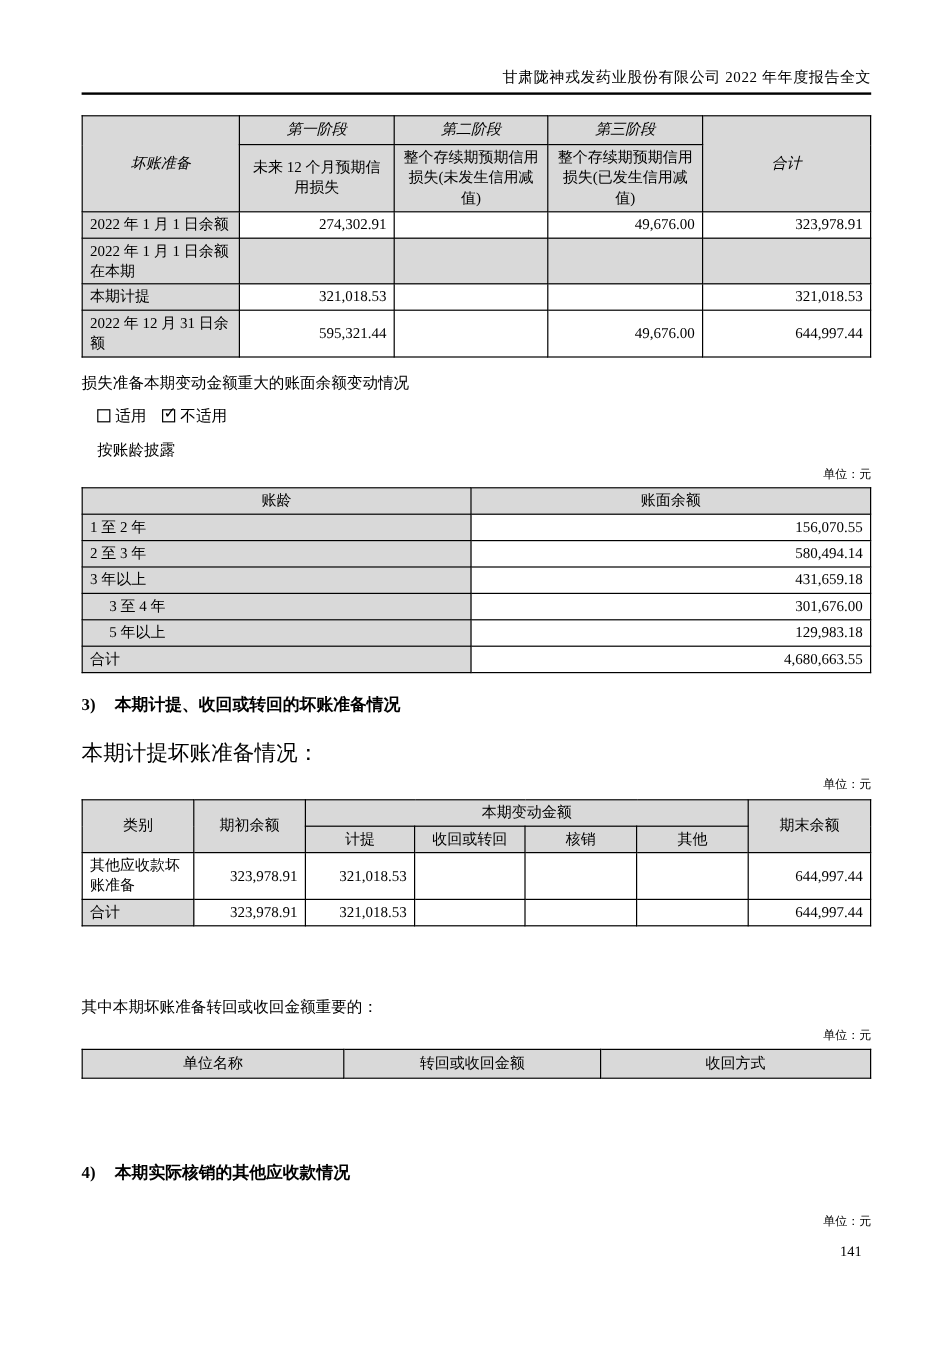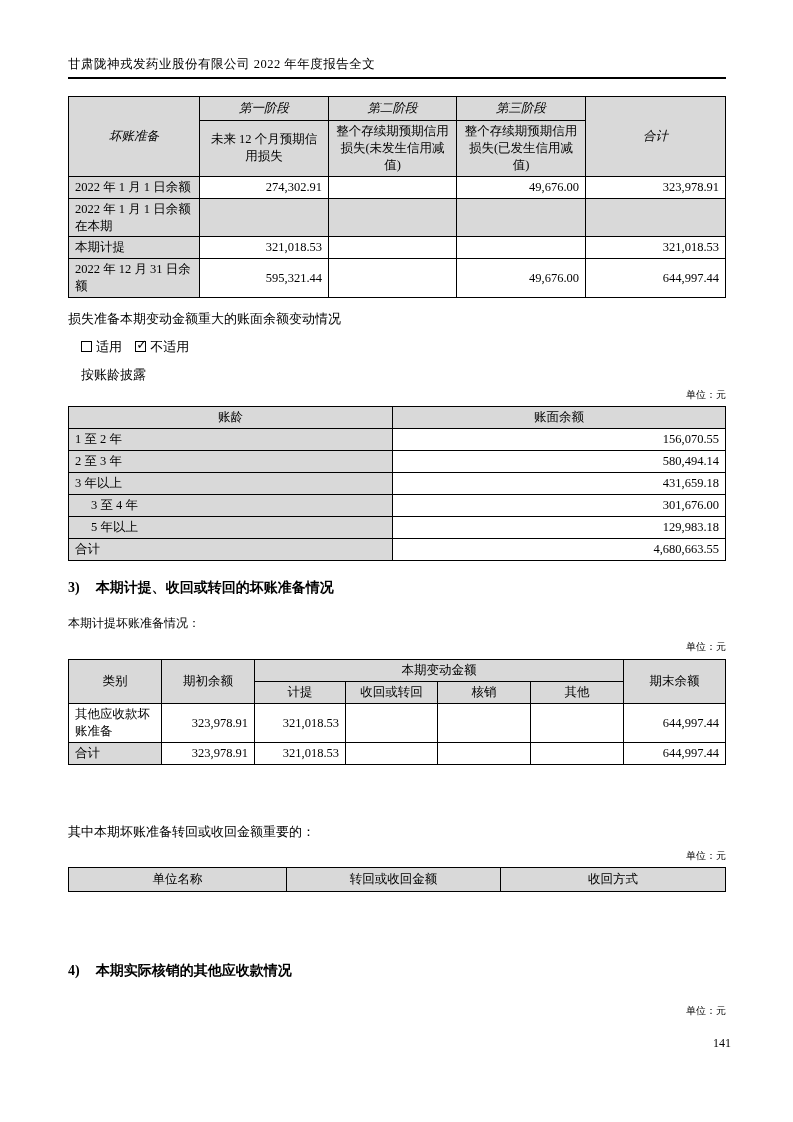--- a/index.html
+++ b/index.html
@@ -4,21 +4,21 @@
 <style>
   * { margin:0; padding:0; box-sizing:border-box; }
   html,body { background:#ffffff; }
   body { font-family:"Liberation Serif","DejaVu Serif",serif; color:#000; }
   .page {
     width:793px; height:1122px; margin:0 auto; background:#fff;
     padding:0 67px 0 68px; position:relative; overflow:hidden;
   }
   .doc-header {
     padding-top:56px; padding-bottom:4px; border-bottom:2px solid #000;
-    text-align:left; font-size:12.5px; letter-spacing:0.5px;
+    text-align:right; font-size:12.5px; letter-spacing:0.5px;
   }
   table { border-collapse:collapse; width:100%; table-layout:fixed; font-size:12.5px; }
   td { border:1px solid #000; padding:2px 6px; vertical-align:middle; line-height:1.35; word-break:break-all; }
   .shade { background:#d9d9d9; }
   .c { text-align:center; }
   .num { text-align:right; white-space:nowrap; }
   .t1 { margin-top:17px; }
   .t1 tr.r1 td { height:24px;font-style:italic; }
   .t1 tr.r2 td { height:52px; }
   .rowpad td { height:22px; }
@@ -26,30 +26,30 @@
   .p-note2 { font-size:13px; margin-top:10px;padding-left:13px; }
   .cb { display:inline-block; width:11px; height:11px; border:1.2px solid #000; margin-right:4px; vertical-align:-1px; position:relative; background:#fff; }
   .cb.checked::after { content:"\2713"; position:absolute; top:-5px; left:0; font-size:13px; font-family:"DejaVu Sans",sans-serif; }
   .cb-group2 { margin-left:10px; }
   .unit { font-size:10px; text-align:right; margin-top:4px; }
   .t2 { margin-top:4px;padding-left:32px; }
   .t2 td { height:22px; }
   .t2 .indent { padding-left:22px; }
   .sec-heading { margin-top:18px; font-size:14px; font-weight:bold; }
   .sec-heading .sec-num { display:inline-block; margin-right:16px; }
-  .intro { font-size:12px; margin-top:18px;font-family:Liberation Mono, monospace; }
+  .intro { font-size:18px; margin-top:18px;font-family:Liberation Mono, monospace; }
   .unit2 { margin-top:8px; }
   .t3 { margin-top:5px; }
   .t3 td { height:22px; }
   .note3 { margin-top:58px; }
   .t4 { margin-top:4px; }
   .t4 td { height:24px; }
   .sec4 { margin-top:70px; }
   .unit4 { margin-top:24px; }
-  .page-number { position:absolute; top:1036px; right:62px; font-size:12px; }
+  .page-number { position:absolute; top:1036px; right:75px; font-size:12px; }
 </style>
 </head>
 <body>
 
 <div class="page">
 
   <div class="doc-header">
     <span>甘肃陇神戎发药业股份有限公司 2022 年年度报告全文</span>
   </div>
 

